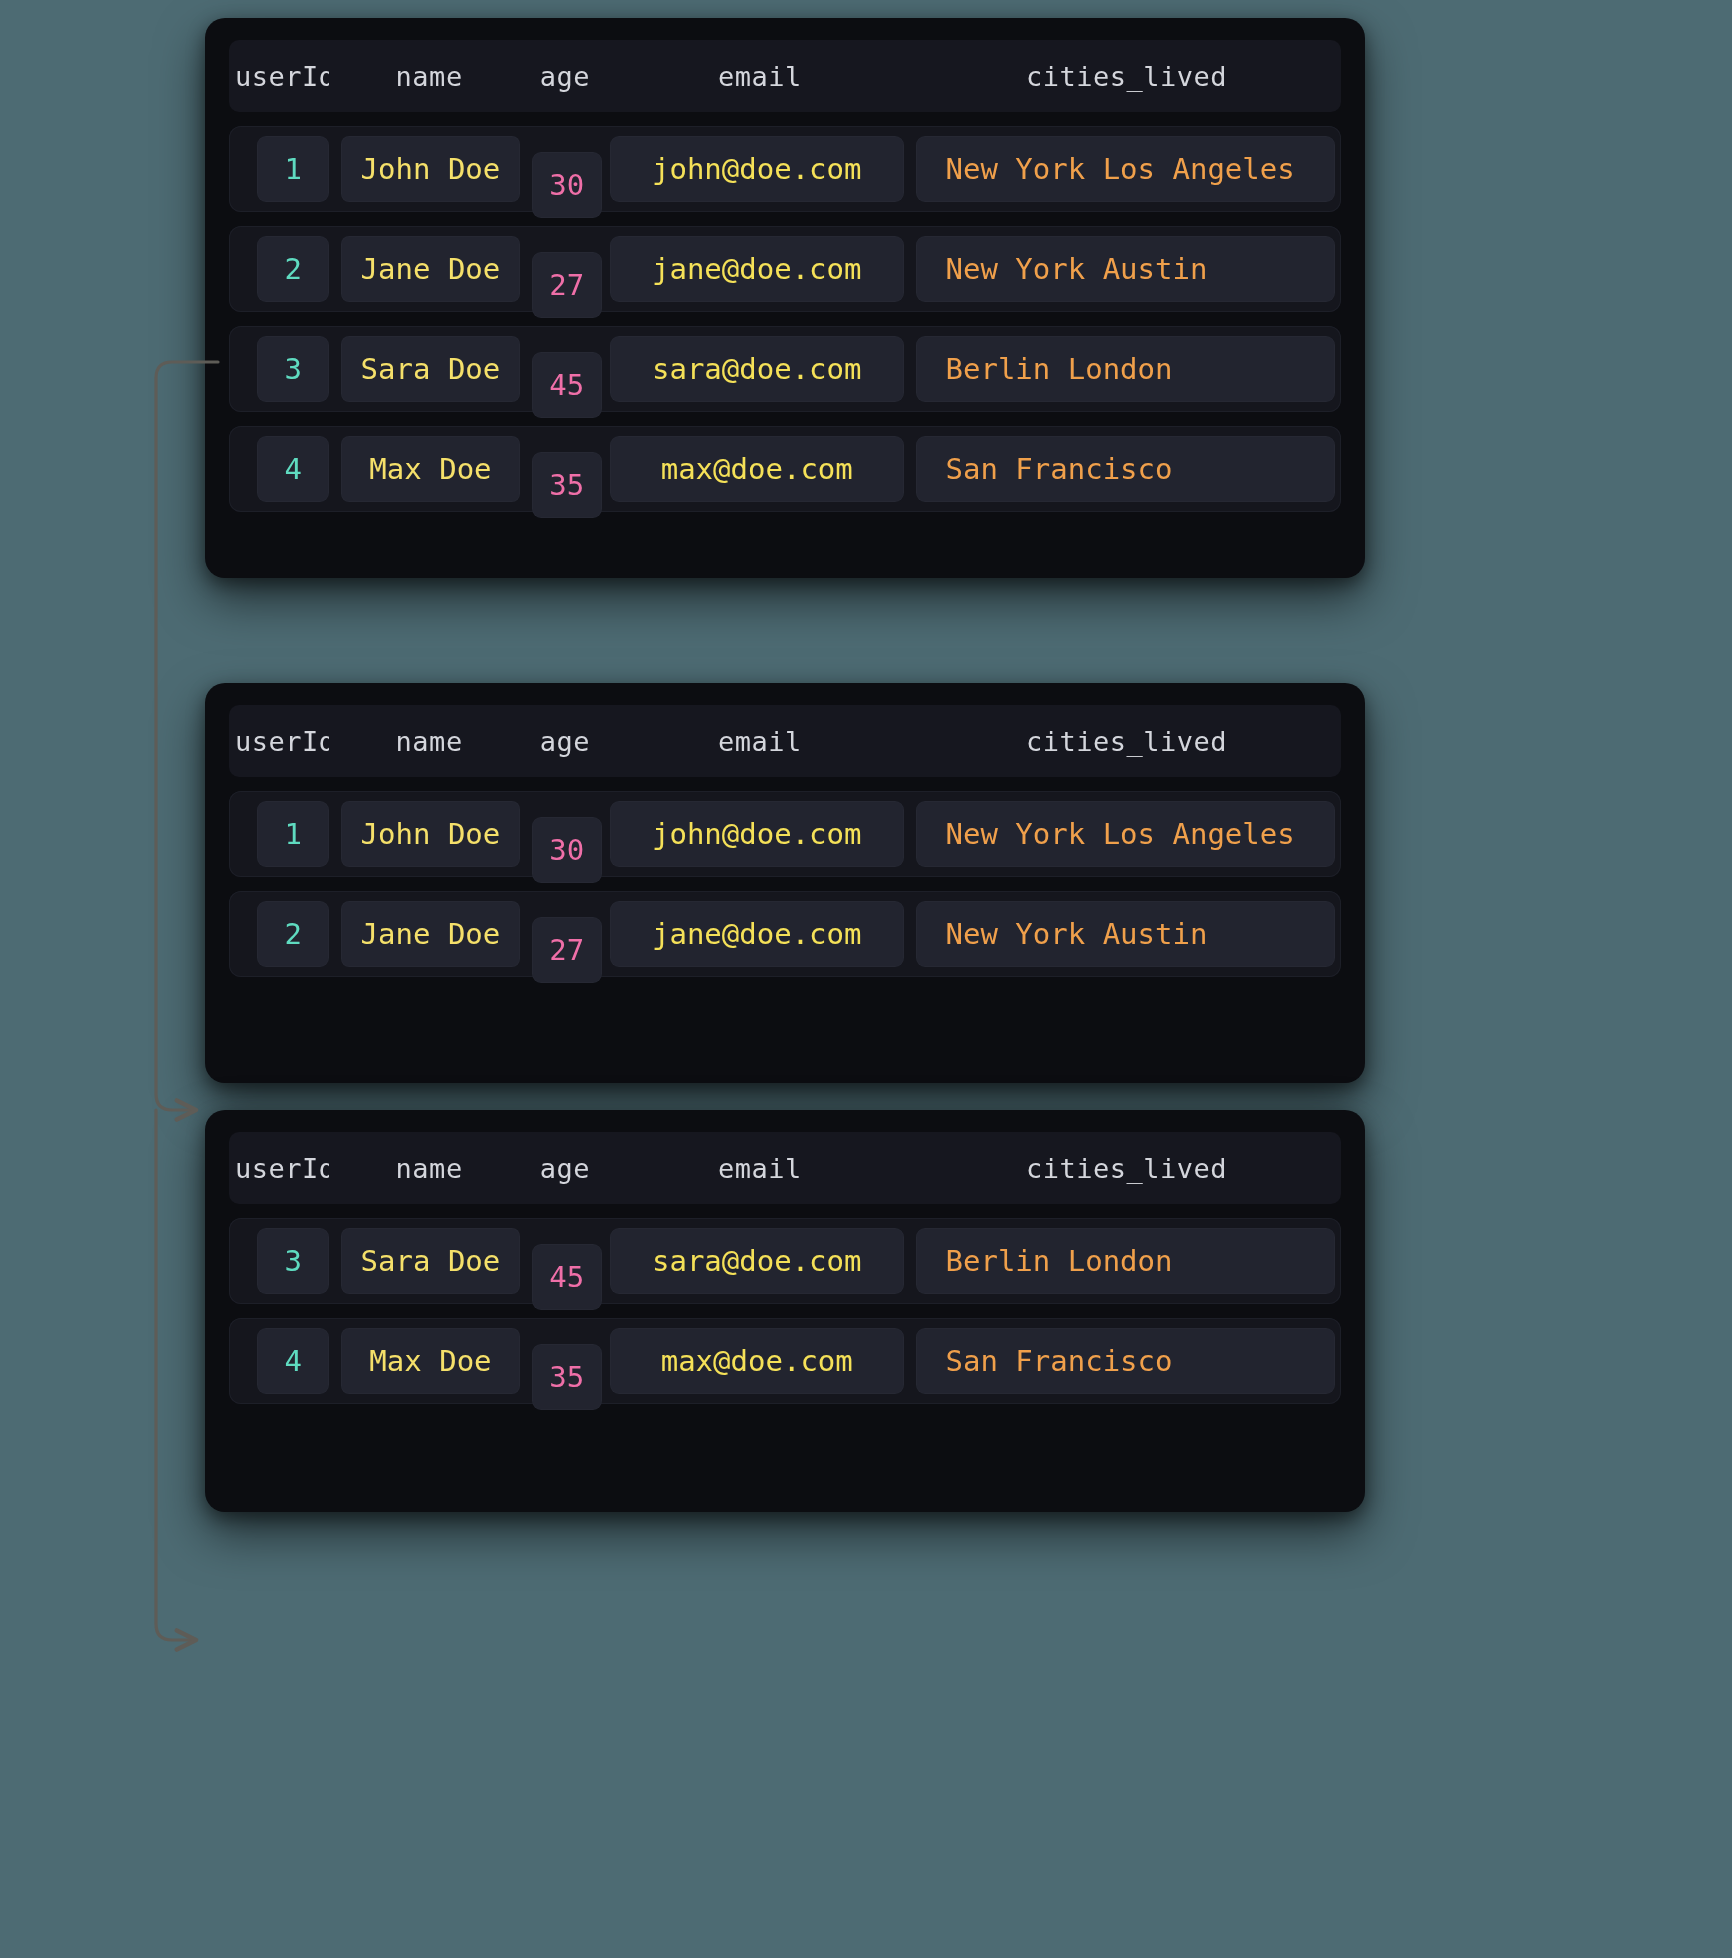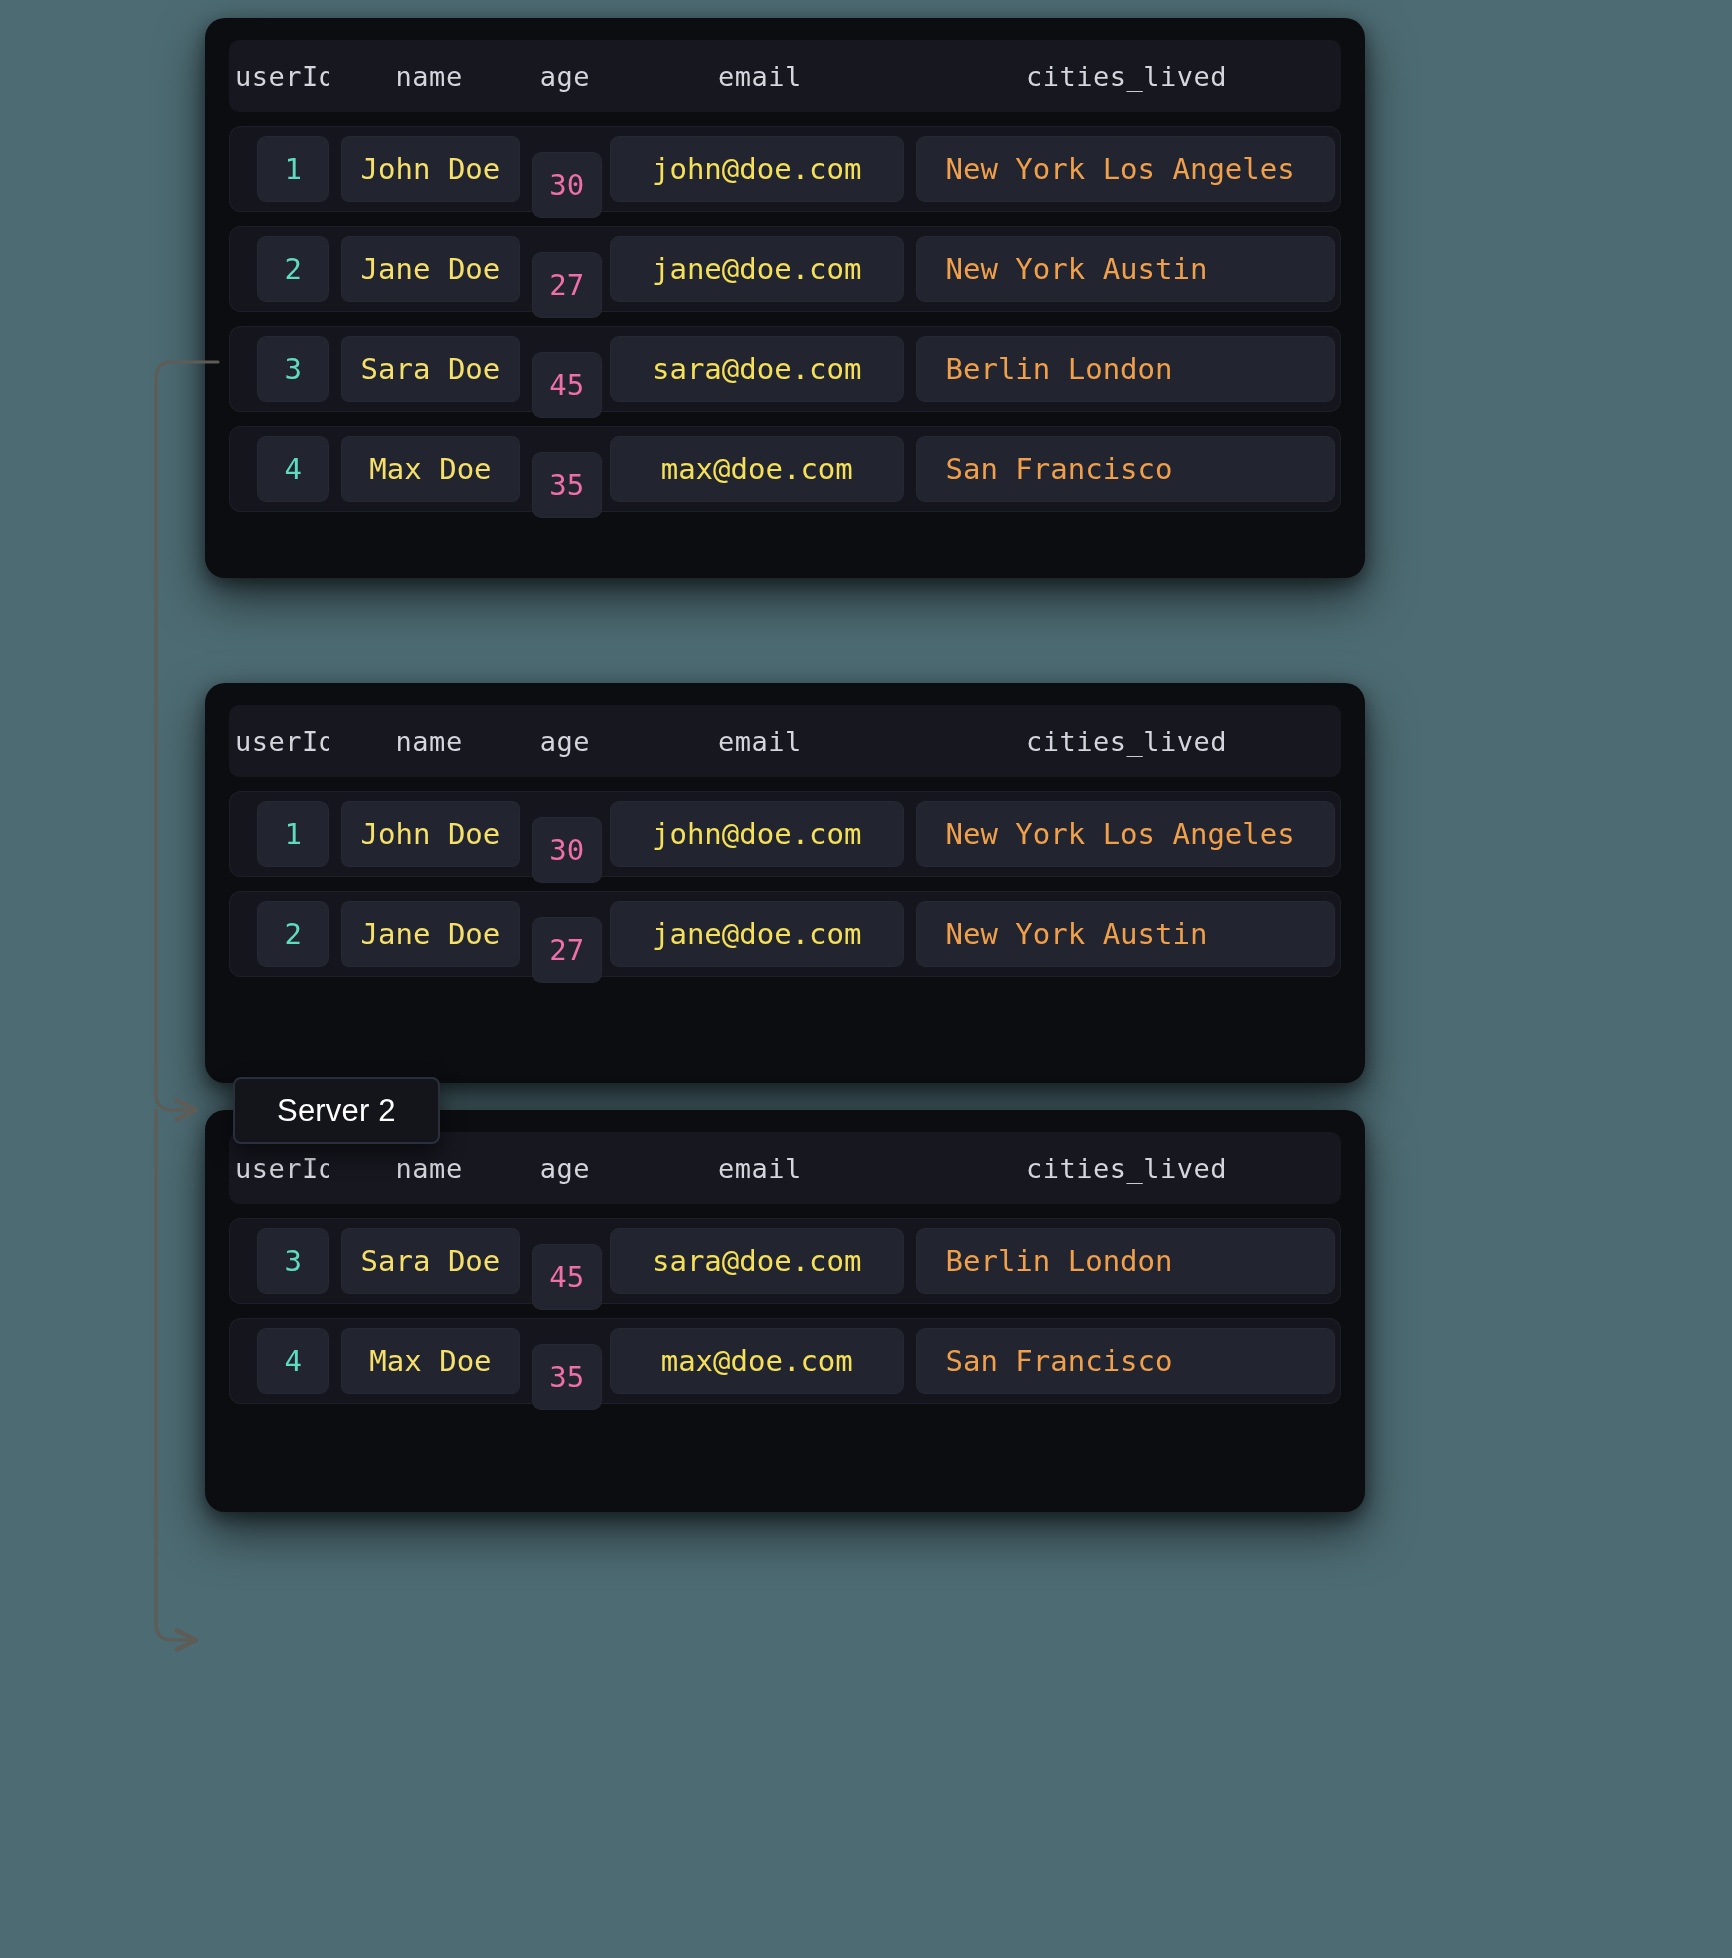--- a/index.html
+++ b/index.html
@@ -222,21 +222,20 @@
         <div class="cell c-name   v-name">Jane Doe</div>
         <div class="cell c-age    v-age">27</div>
         <div class="cell c-email  v-email">jane@doe.com</div>
         <div class="cell c-cities v-cities">New York  Austin</div>
       </div>
 
     </div>
   </div>
 
   <div class="panel panel-server2">
-    <div class="server-tab">Server 2</div>
 
     <div class="table">
 
       <div class="thead">
         <div class="th h-userid">userId</div>
         <div class="th h-name">name</div>
         <div class="th h-age">age</div>
         <div class="th h-email">email</div>
         <div class="th h-cities">cities_lived</div>
       </div>

